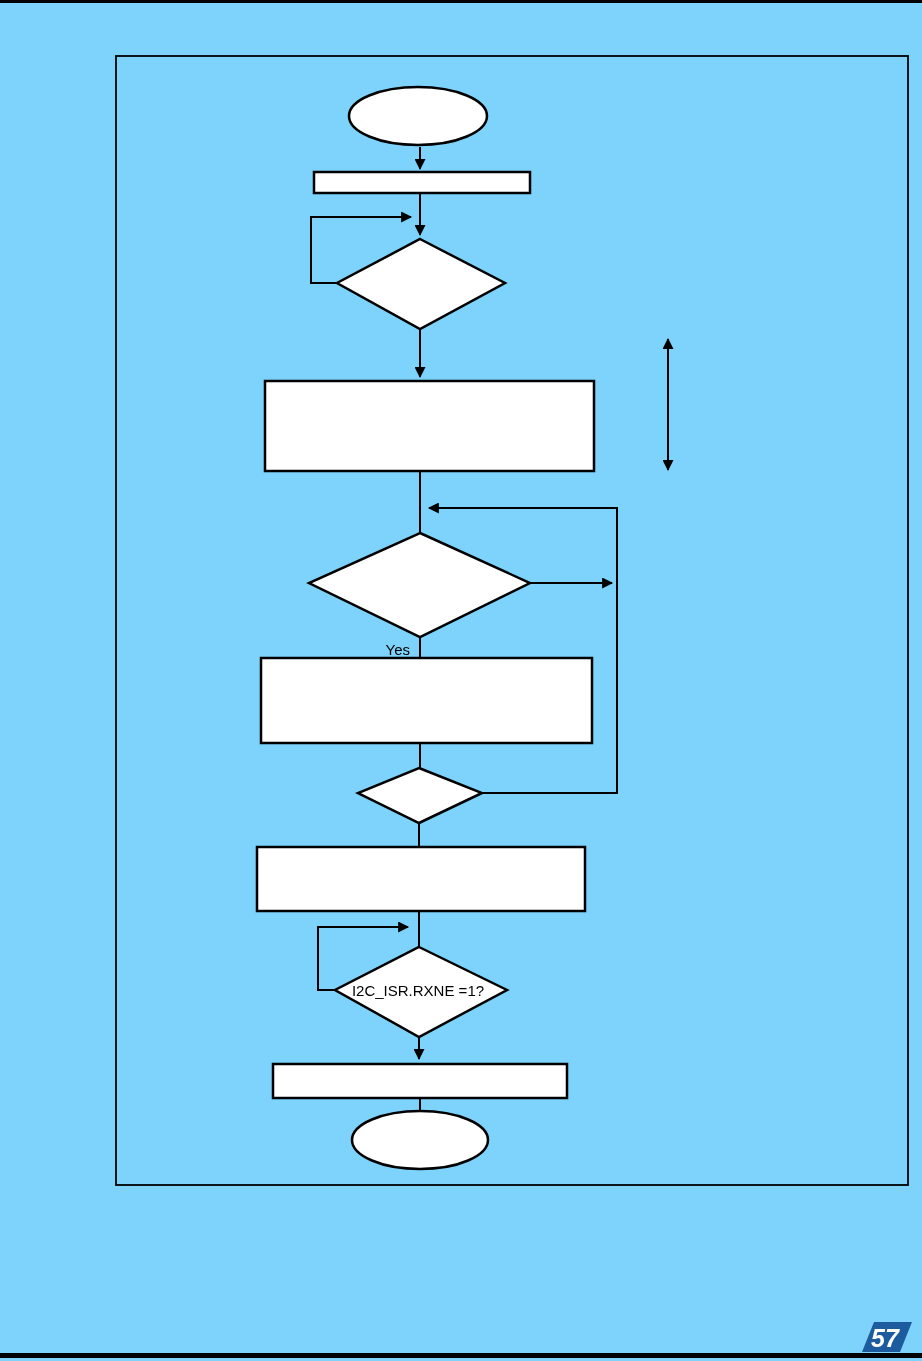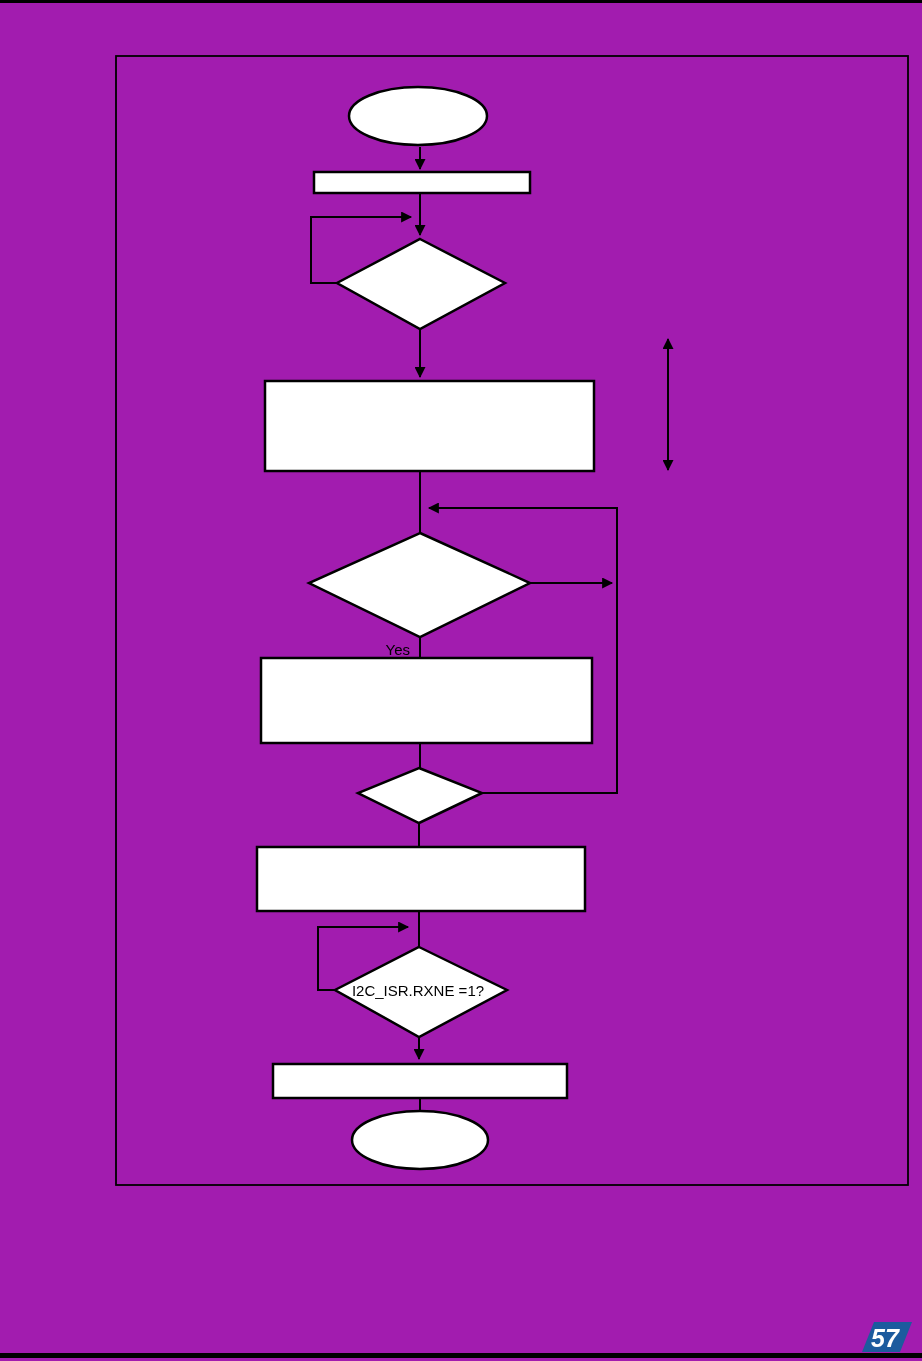--- a/index.html
+++ b/index.html
@@ -1,17 +1,17 @@
 <!DOCTYPE html>
 <html><head>
 <meta charset="utf-8">
 <style>
   html,body{margin:0;padding:0;background:#ffffff;}
   .page{
-    width:922px;height:1361px;position:relative;background:#a21caf;
+    width:922px;height:1361px;position:relative;background:#7dd3fc;
     font-family:"Liberation Sans", sans-serif;overflow:hidden;
   }
   svg{display:block;}
   .shape{fill:#ffffff;stroke:#000000;stroke-width:2.5;}
   .conn{fill:none;stroke:#000000;stroke-width:2;}
   .frame{fill:none;stroke:#000000;stroke-width:1.8;}
   .lbl{fill:#000000;font-family:"Liberation Sans", sans-serif;font-size:15px;}
   .logo-txt{
     font-family:"Liberation Sans", sans-serif;font-weight:bold;font-style:italic;
     font-size:25px;fill:#ffffff;

